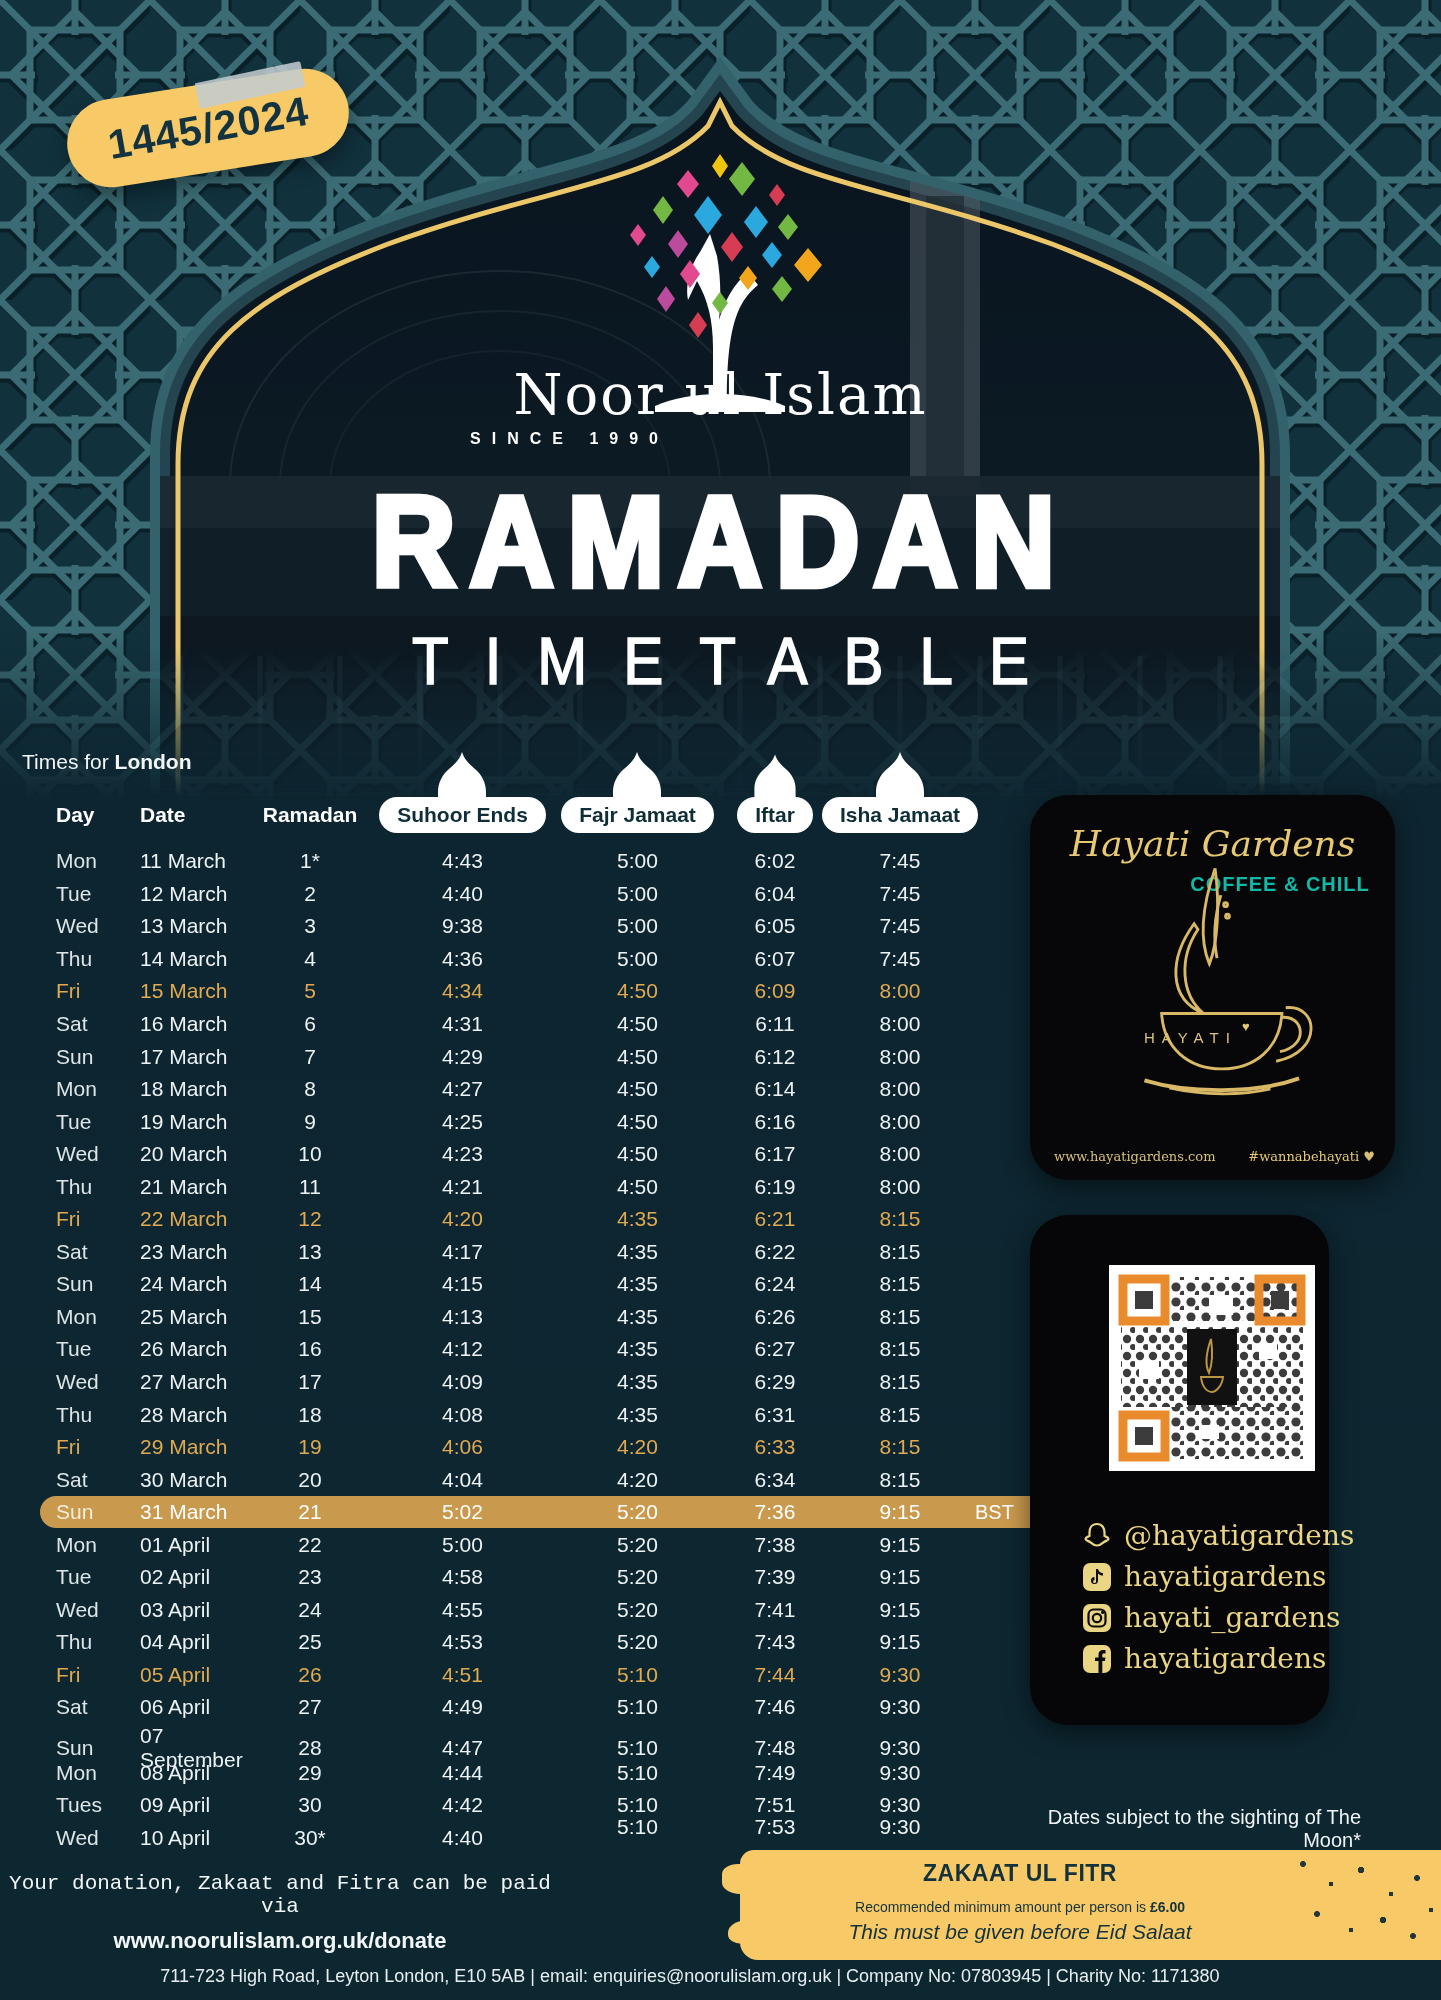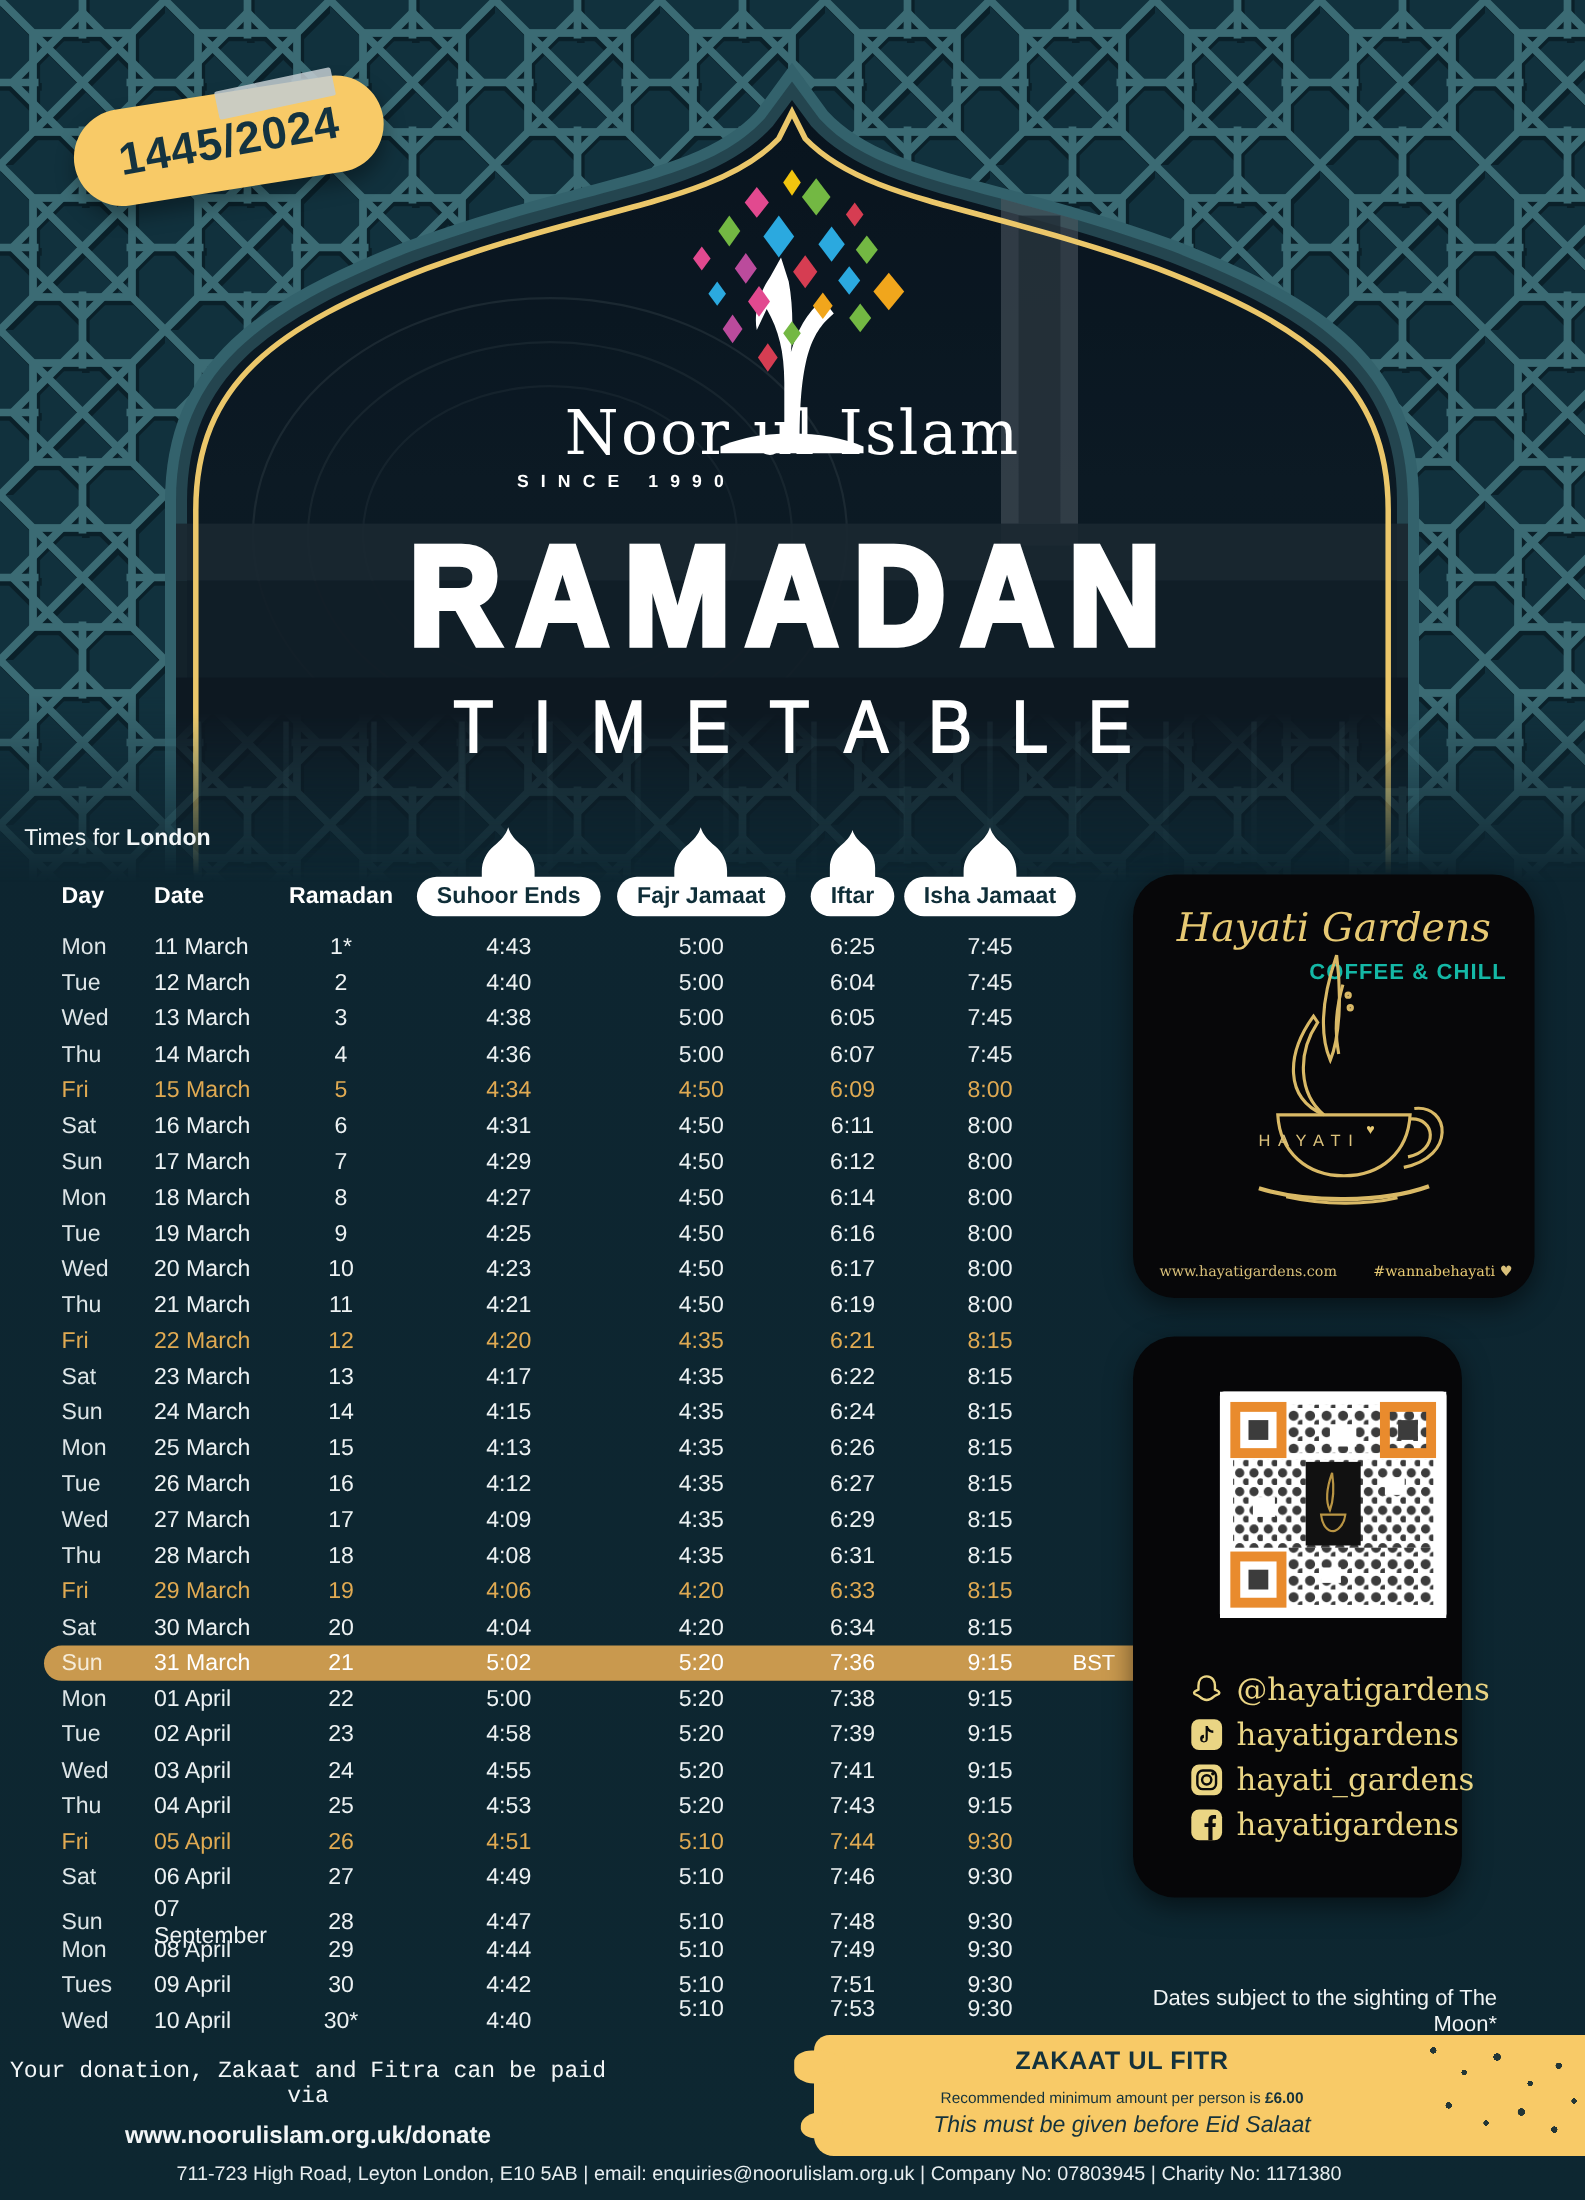--- a/index.html
+++ b/index.html
@@ -250,39 +250,39 @@
     <div></div>
   </div>
 
   <div class="rows">
       <div class="t-row">
         <div class="c c-day">Mon</div>
         <div class="c c-date">11 March</div>
         <div class="c c-ramadan">1*</div>
         <div class="c c-suhoor">4:43</div>
         <div class="c c-fajr">5:00</div>
-        <div class="c c-iftar">6:25</div>
+        <div class="c c-iftar">6:02</div>
         <div class="c c-isha">7:45</div>
         <div class="c c-note"></div>
       </div>
       <div class="t-row">
         <div class="c c-day">Tue</div>
         <div class="c c-date">12 March</div>
         <div class="c c-ramadan">2</div>
         <div class="c c-suhoor">4:40</div>
         <div class="c c-fajr">5:00</div>
         <div class="c c-iftar">6:04</div>
         <div class="c c-isha">7:45</div>
         <div class="c c-note"></div>
       </div>
       <div class="t-row">
         <div class="c c-day">Wed</div>
         <div class="c c-date">13 March</div>
         <div class="c c-ramadan">3</div>
-        <div class="c c-suhoor">4:38</div>
+        <div class="c c-suhoor">9:38</div>
         <div class="c c-fajr">5:00</div>
         <div class="c c-iftar">6:05</div>
         <div class="c c-isha">7:45</div>
         <div class="c c-note"></div>
       </div>
       <div class="t-row">
         <div class="c c-day">Thu</div>
         <div class="c c-date">14 March</div>
         <div class="c c-ramadan">4</div>
         <div class="c c-suhoor">4:36</div>

